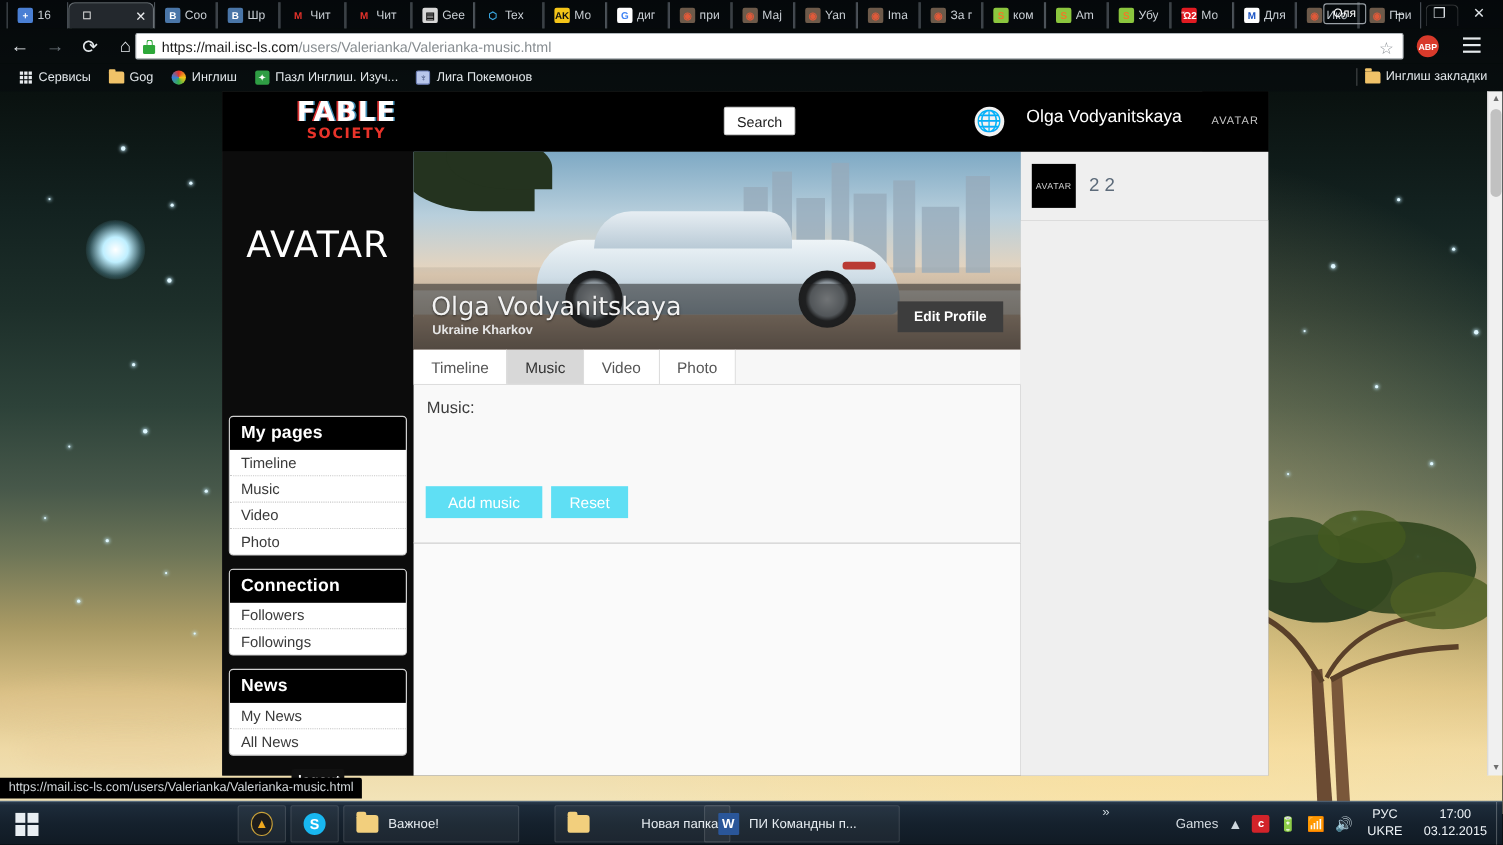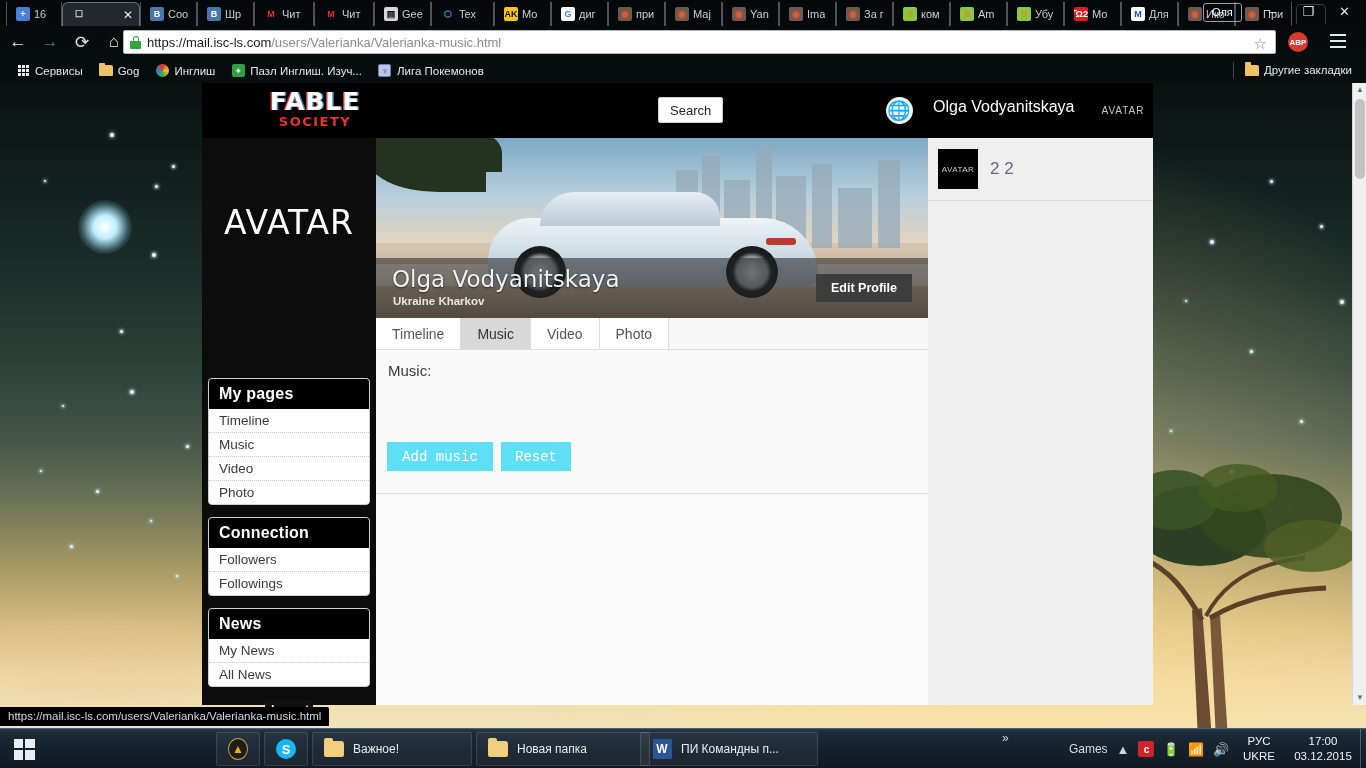--- a/index.html
+++ b/index.html
@@ -289,21 +289,21 @@
   }
   #filebtn {
     background: linear-gradient(to bottom,#f5f5f5,#dcdcdc); border: 1px solid #9a9a9a;
     color: #111; font-size: 13px; padding: 2px 8px; cursor: pointer;
     font-family: "Liberation Sans", sans-serif;
   }
   #filestatus { color: #fff; font-size: 13.5px; font-weight: bold; }
   #addmusic, #resetbtn {
     position: absolute; top: 92px; height: 29px; background: #5fdff4;
     color: #fff; font-size: 14px; border: none; cursor: pointer;
-    font-family: Liberation Mono, monospace;
+    font-family: Liberation Sans, sans-serif;
   }
   #addmusic { left: 11px; width: 106px; }
   #resetbtn { left: 125px; width: 70px; }
   #panelrest { position: absolute; left: 0; top: 356px; width: 552px; height: 211px; background: #fafafa; }
 
   
   #rightcol { position: absolute; left: 726px; top: 55px; width: 225px; height: 567px; background: #efefef; }
   #feedrow {
     position: absolute; left: 0; top: 0; width: 225px; height: 63px;
     border-bottom: 1px solid #dcdcdc; display: flex; align-items: center; padding-left: 10px; gap: 12px;
@@ -558,21 +558,21 @@
           <span class="bmicon">
             <span style="width:13px;height:13px;background:#b8c6ea;border:1px solid #6d7fb5;border-radius:2px;color:#2b3a66;font-size:9px;display:flex;align-items:center;justify-content:center;">♆</span>
           </span>
           <span>Лига Покемонов</span>
         </div>
         <div id="bmsep"></div>
         <div class="bm" id="otherbm">
           <span class="bmicon">
             <span class="folder"></span>
           </span>
-          <span>Другие закладки</span>
+          <span>Инглиш закладки</span>
         </div>
       </div>
 
     <div id="viewport">
       <div id="site">
 
         <div id="sitehdr">
           <div id="logo">
             <div id="logoMain">FABLE</div>
             <div id="logoSub">SOCIETY</div>
@@ -706,21 +706,21 @@
         <span class="tico">
           <span style="width:20px;height:20px;border-radius:50%;background:#18b7f0;color:#fff;font-size:13px;font-weight:bold;display:flex;align-items:center;justify-content:center;">S</span>
         </span>
       </div>
       <div class="taskitem plain" style="left: 312px; width: 160px;">
         <span class="tico">
           <span class="tfolder"></span>
         </span>
         <span>Важное!</span>
       </div>
-      <div class="taskitem plain" style="left: 476px; width: 174px;">
+      <div class="taskitem plain" style="left: 504px; width: 160px; justify-content: space-between;">
         <span class="tico">
           <span class="tfolder"></span>
         </span>
         <span>Новая папка</span>
       </div>
       <div class="taskitem plain" style="left: 640px; width: 178px;">
         <span class="tico">
           <span style="width:19px;height:20px;background:#2a5699;color:#fff;font-size:12px;font-weight:bold;display:flex;align-items:center;justify-content:center;border-radius:1px;">W</span>
         </span>
         <span>ПИ Командны п...</span>

